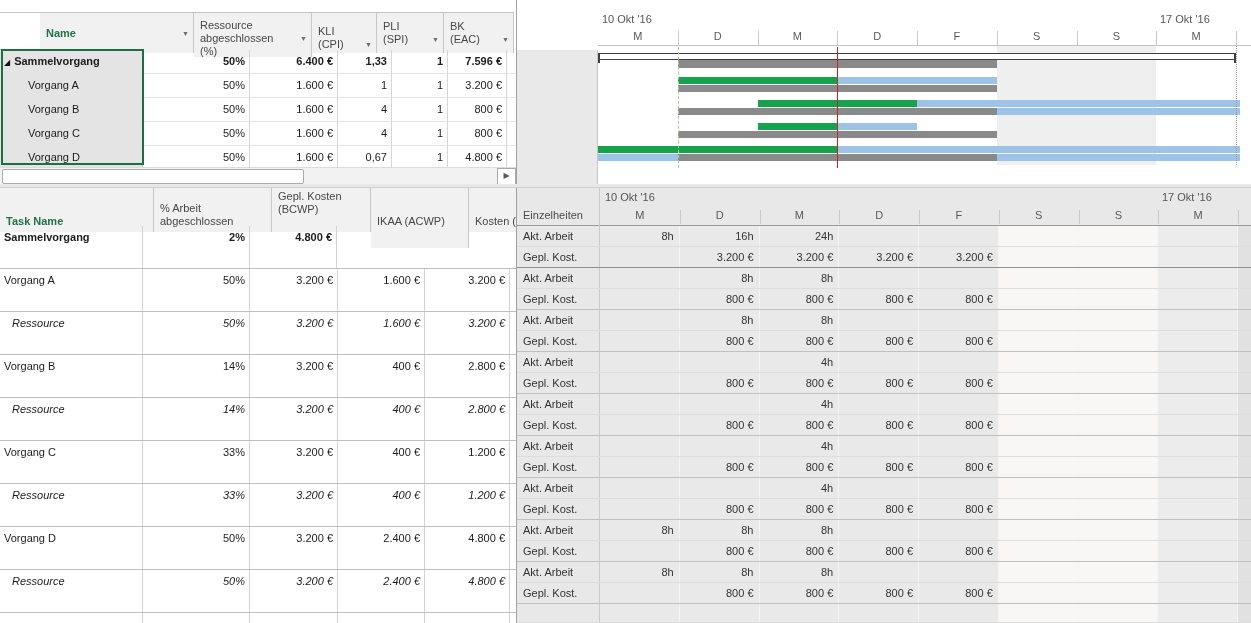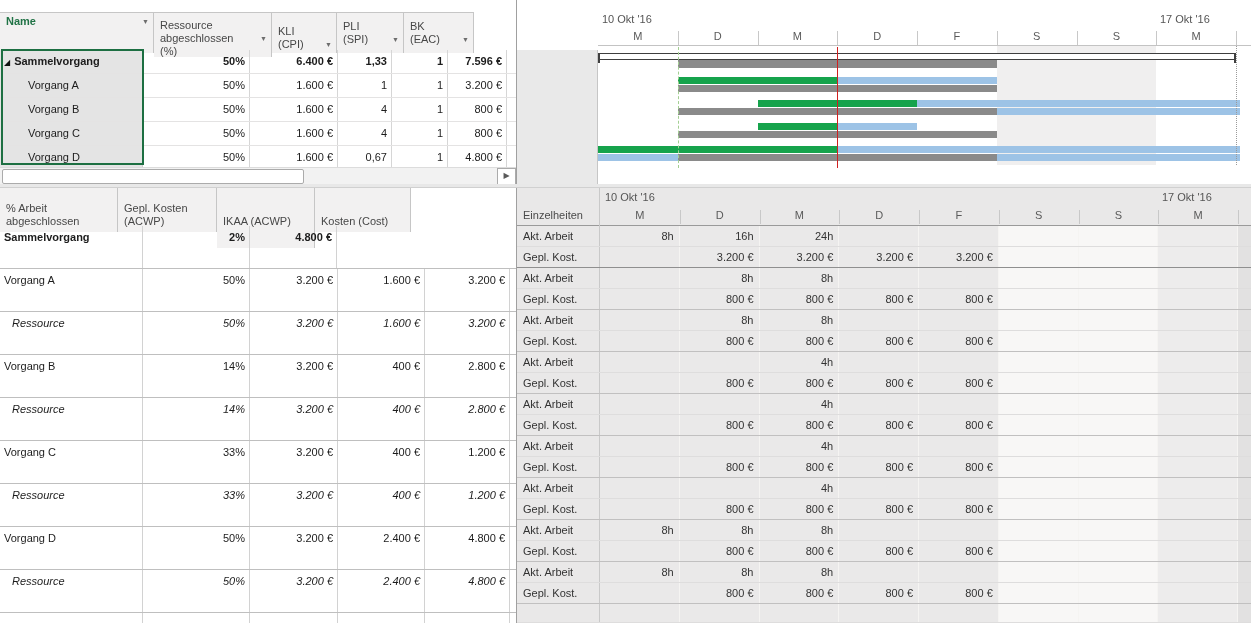--- a/index.html
+++ b/index.html
@@ -39,21 +39,21 @@
   .bl-namecell{padding-top:5px;padding-left:4px;border-right:1px solid #d2d2d2;white-space:nowrap;overflow:hidden;}
   .bl-valcell{text-align:right;padding:5px 4px 0 0;border-right:1px solid #d2d2d2;white-space:nowrap;}
 </style>
 </head>
 <body>
 
 <div id="app">
 
   <div class="abs" id="pane-top-left" style="left:0;top:0;width:516px;height:184px;background:#fff;">
     <div class="abs flexrow" id="tl-header" style="left:0;top:12px;height:38px;border-top:1px solid #c6c6c6;border-bottom:1px solid #b9b9b9;">
-        <div class="hdrcell" style="width: 143px; height: 36px; justify-content: flex-start;">
+        <div class="hdrcell" style="width: 143px; height: 36px; justify-content: center; margin-left: 40px;">
           <div class="hdrline">
             <span class="hdr-green">Name</span>
             <span class="filter-arrow">▼</span>
           </div>
         </div>
         <div class="hdrcell" style="width: 107px; height: 36px; justify-content: flex-start; padding-top: 6px;">
           <div class="hdrline">
             <span>Ressource</span>
           </div>
           <div class="hdrline">
@@ -189,34 +189,39 @@
         <div style="position: absolute; left: 320.25px; top: 47px; width: 0px; height: 121px; border-left: 1px solid rgb(208, 32, 32);"></div>
         <div style="position: absolute; left: 719px; top: 46px; width: 0px; height: 119px; border-left: 1px dotted rgb(154, 154, 154);"></div>
       </div>
   </div>
 
   <div class="abs" style="left:516px;top:0;width:1px;height:623px;background:#a0a0a0;"></div>
   <div class="abs" style="left:0;top:184px;width:1251px;height:4px;background:#e8e8e8;border-bottom:1px solid #d0d0d0;"></div>
 
   <div class="abs" id="pane-bottom-left" style="left:0;top:188px;width:516px;height:435px;background:#fff;overflow:hidden;">
     <div class="abs flexrow" id="bl-header" style="left:0;top:0;height:38px;border-bottom:1px solid #8a8a8a;">
+        <div class="hdrcell" style="width: 143px; height: 38px; justify-content: flex-end; padding-bottom: 4px;">
+          <div class="hdrline">
+            <span class="hdr-green">Task Name</span>
+          </div>
+        </div>
         <div class="hdrcell" style="width: 107px; height: 38px; justify-content: flex-end; padding-bottom: 4px;">
           <div class="hdrline">
             <span>% Arbeit</span>
           </div>
           <div class="hdrline">
             <span>abgeschlossen</span>
           </div>
         </div>
-        <div class="hdrcell" style="width: 88px; height: 38px; justify-content: flex-end; padding-bottom: 4px;">
+        <div class="hdrcell" style="width: 88px; height: 38px; padding-bottom: 4px;">
           <div class="hdrline">
             <span>Gepl. Kosten</span>
           </div>
           <div class="hdrline">
-            <span>(ACWP)</span>
+            <span>(BCWP)</span>
           </div>
         </div>
         <div class="hdrcell" style="width: 87px; height: 38px; justify-content: flex-end; padding-bottom: 20px;">
           <div class="hdrline">
             <span>IKAA (ACWP)</span>
           </div>
         </div>
         <div class="hdrcell" style="width: 85px; height: 38px; justify-content: flex-end; padding-bottom: 4px;">
           <div class="hdrline">
             <span>Kosten (Cost)</span>

